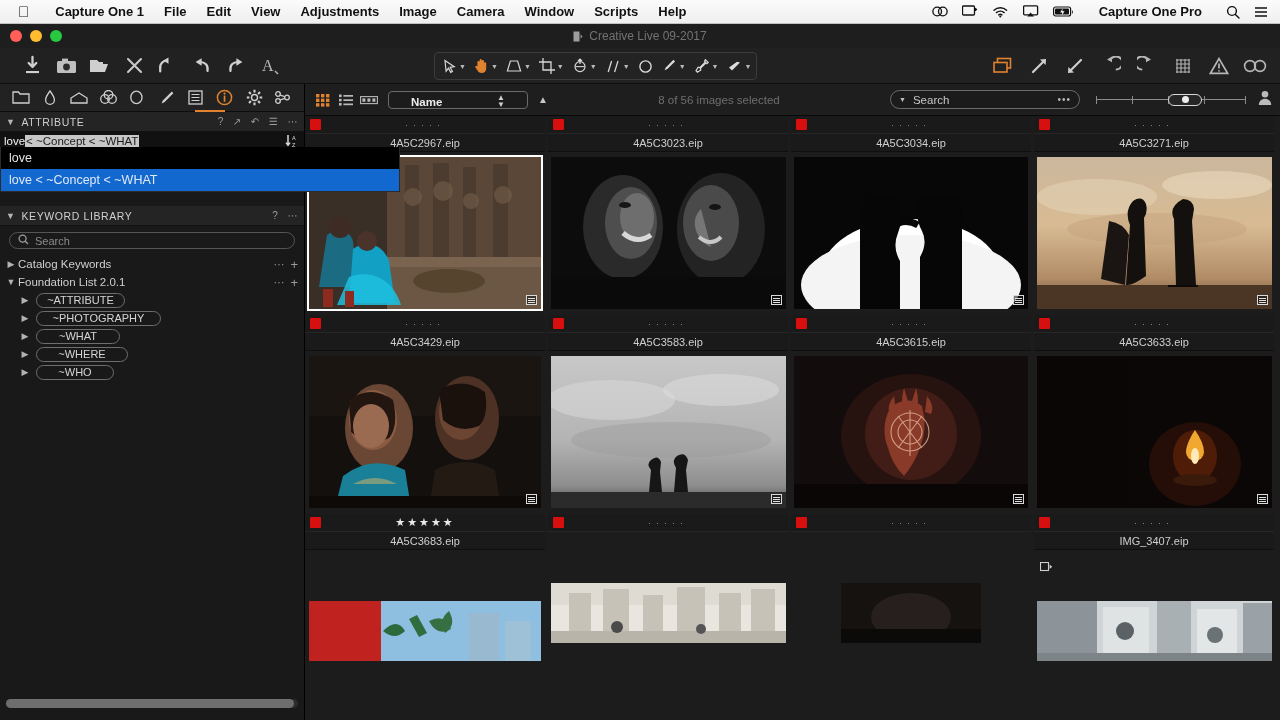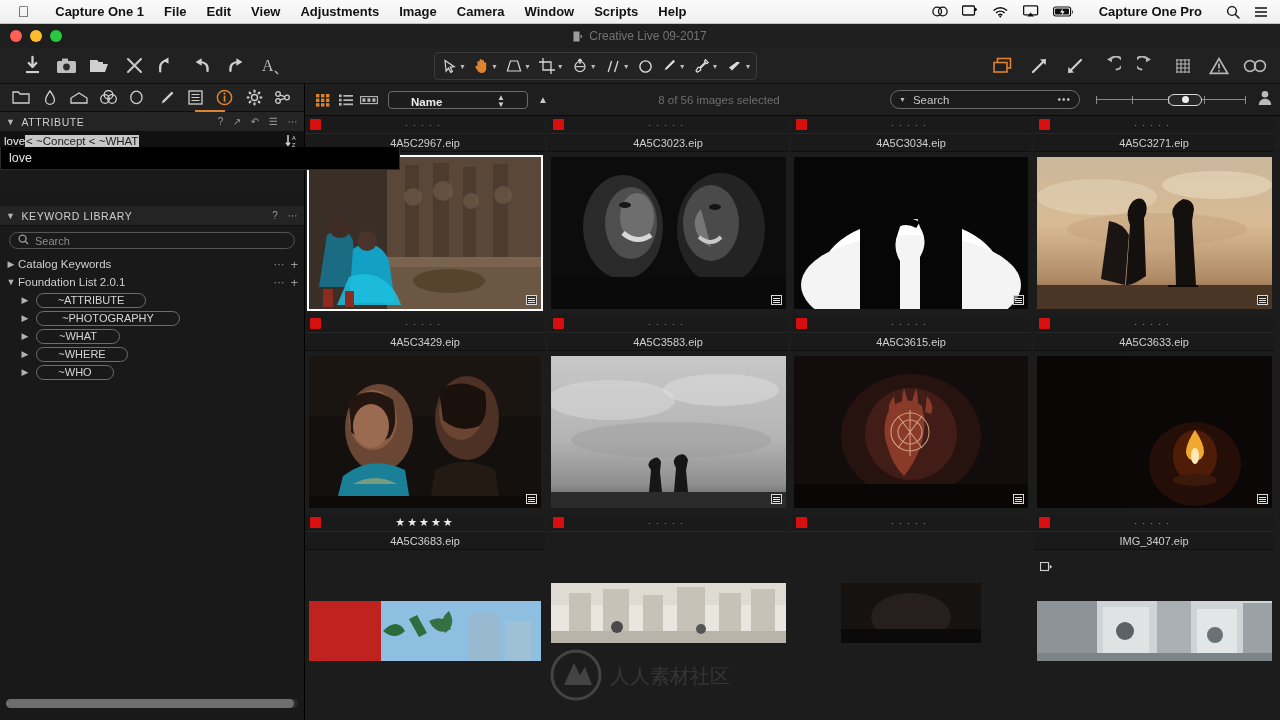--- a/index.html
+++ b/index.html
@@ -592,25 +592,25 @@
     </div>
     <div class="tree-row">
       <span class="arrow">▼</span>
       <span>Foundation List 2.0.1</span>
       <span class="dots">⋯</span>
       <span class="plus">+</span>
     </div>
 
     <div class="tree-row child">
       <span class="arrow">▶</span>
-      <span class="pill" style="width:110px">~ATTRIBUTE</span>
+      <span class="pill" style="width:89px">~ATTRIBUTE</span>
     </div>
     <div class="tree-row child">
       <span class="arrow">▶</span>
-      <span class="pill" style="width:144px">~PHOTOGRAPHY</span>
+      <span class="pill" style="width:125px">~PHOTOGRAPHY</span>
     </div>
     <div class="tree-row child">
       <span class="arrow">▶</span>
       <span class="pill" style="width:84px">~WHAT</span>
     </div>
     <div class="tree-row child">
       <span class="arrow">▶</span>
       <span class="pill" style="width:92px">~WHERE</span>
     </div>
     <div class="tree-row child">
@@ -618,20 +618,21 @@
       <span class="pill" style="width:78px">~WHO</span>
     </div>
 
     <div class="hscroll">
       <div class="thumb"></div>
     </div>
   </div>
 
   <div class="kw-dropdown">
     <div class="kw-opt">love</div>
+    <div class="kw-opt sel">love &lt; ~Concept &lt; ~WHAT</div>
   </div>
 
   <div class="browserbar">
     <div class="viewmodes">
       <span class="vm active">
         <svg width="16" height="14" viewBox="0 0 16 14">
             <g fill="#e0822e">
               <rect x="1" y="1" width="3.4" height="3.4"></rect>
               <rect x="6" y="1" width="3.4" height="3.4"></rect>
               <rect x="11" y="1" width="3.4" height="3.4"></rect>
@@ -1068,21 +1069,14 @@
               <circle cx="88" cy="30" r="9" fill="#5b6266"></circle>
               <circle cx="178" cy="34" r="8" fill="#6a7276"></circle>
               <rect x="0" y="52" width="235" height="8" fill="#7d8488"></rect>
             </svg>
           </div>
         </div>
       </div>
     </div>
   </div>
 
-  <div class="wm-big">
-    <svg width="200" height="60" viewBox="0 0 200 60">
-      <circle cx="36" cy="30" r="24" fill="none" stroke="rgba(255,255,255,.35)" stroke-width="3"></circle>
-      <path d="M24 40l10-22 6 12 5-8 7 18z" fill="rgba(255,255,255,.35)"></path>
-      <text x="70" y="38" font-size="20" fill="rgba(255,255,255,.22)" font-family="DejaVu Sans, sans-serif">人人素材社区</text>
-    </svg>
-  </div>
 
 </div>
 
 </body></html>

